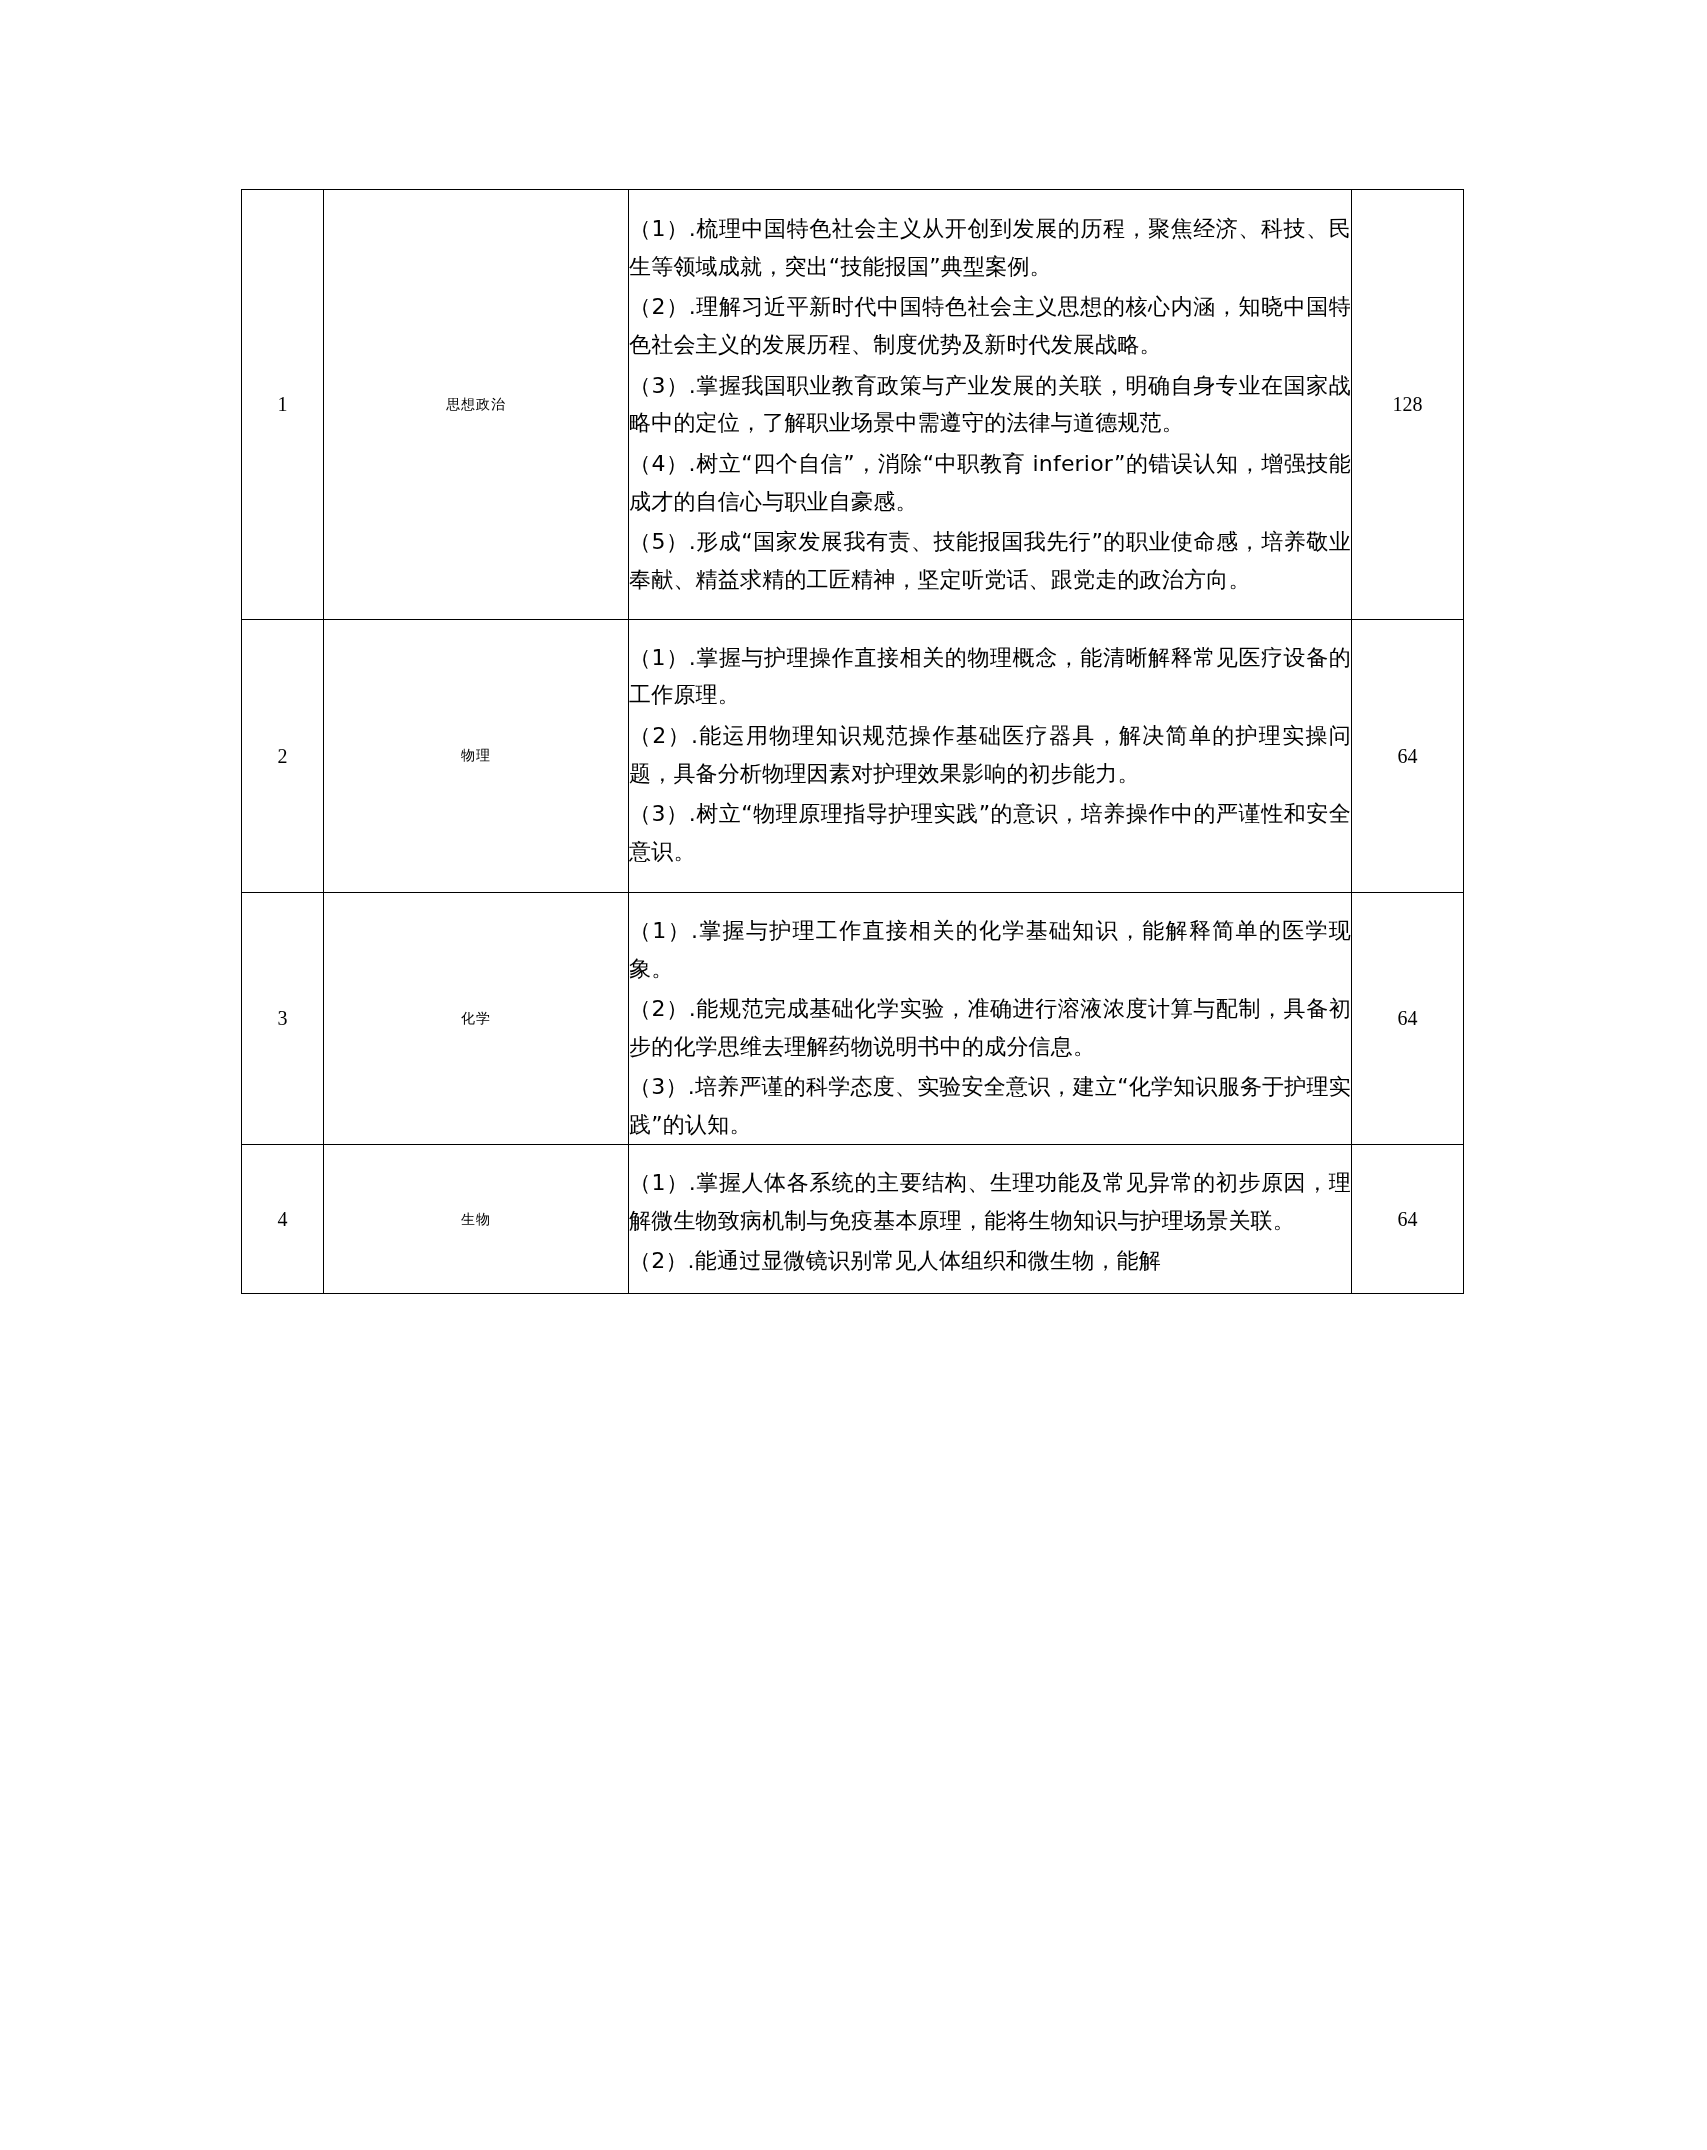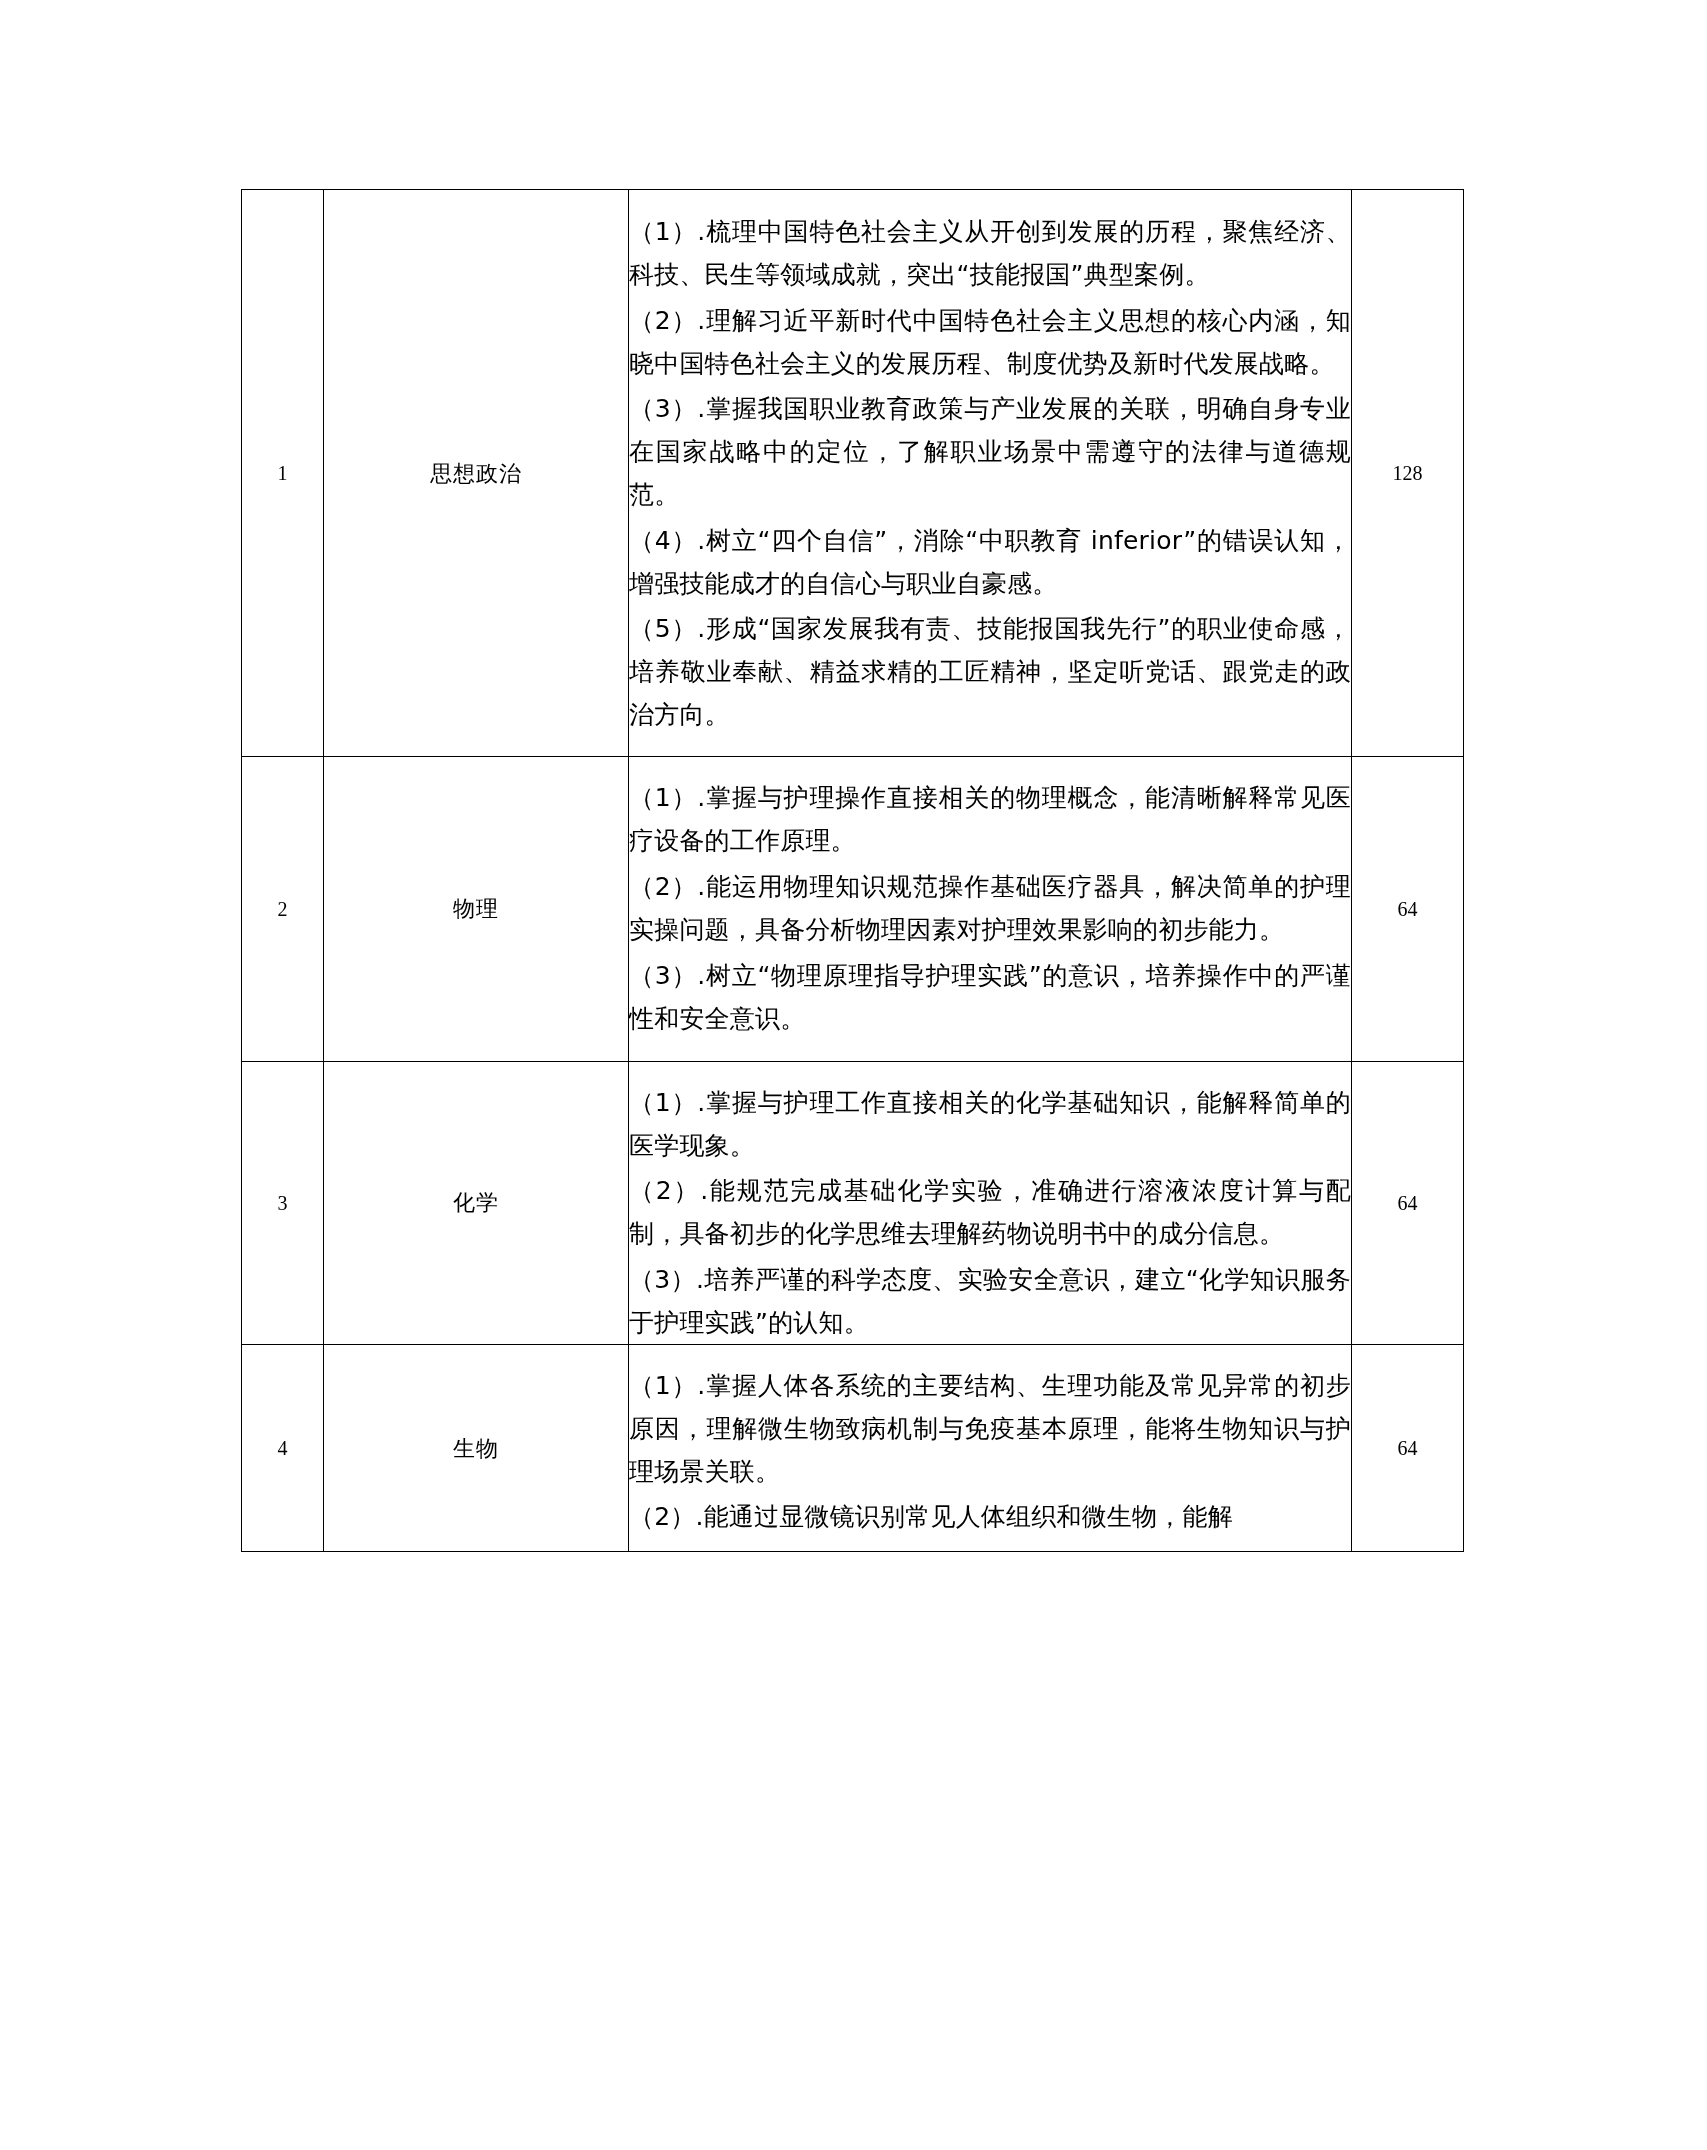--- a/index.html
+++ b/index.html
@@ -38,35 +38,35 @@
   col.c-hours { width: 112px; }
 
   td.no, td.name, td.hours {
     text-align: center;
     font-size: 20px;
     line-height: 1.5;
   }
   td.name {
     font-family: Liberation Sans, sans-serif;
     font-weight: normal;
-    font-size: 22px;
+    font-size: 14px;
     letter-spacing: 0.9px;
   }
   td.no, td.hours {
     font-family: "Liberation Serif", serif;
     font-size: 20px;
   }
   td.obj {
     padding: 15.5px 17px 15.5px 15.5px;
     vertical-align: top;
   }
   td.obj p {
     margin: 0 0 2.6px 0;
     font-family: "DejaVu Sans", sans-serif;
-    font-size: 25px;
+    font-size: 22px;
     line-height: 1.72;
     text-align: justify;
     text-justify: inter-ideograph;
     letter-spacing: 0.2px;
   }
   td.obj p:last-child {
     margin-bottom: 0;
   }
   .row-1 td.obj { padding-top: 20px; padding-bottom: 20px; }
   .row-2 td.obj { padding-top: 19px; padding-bottom: 21px; }

